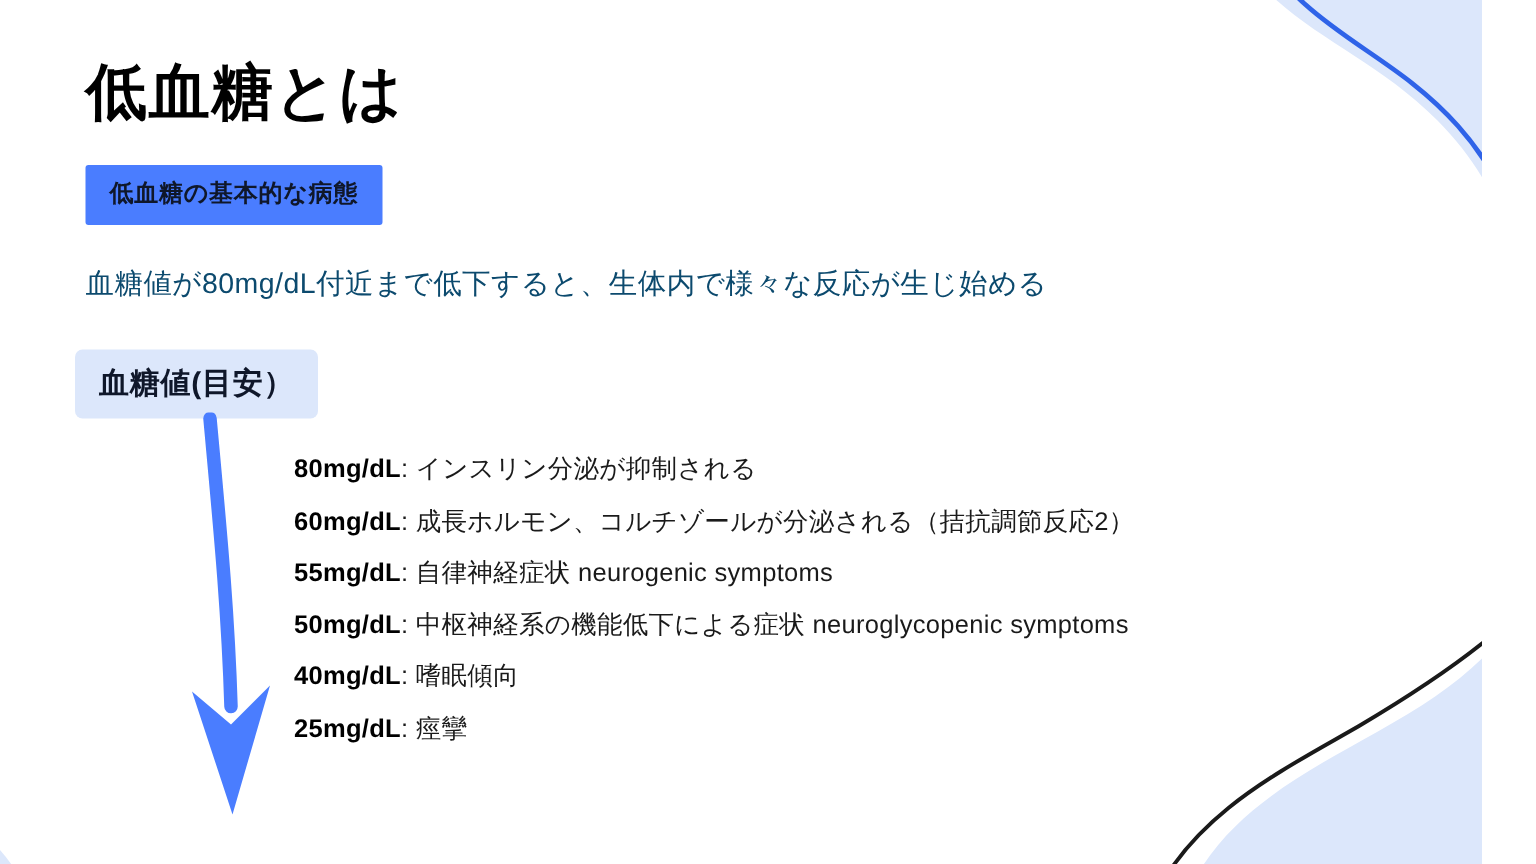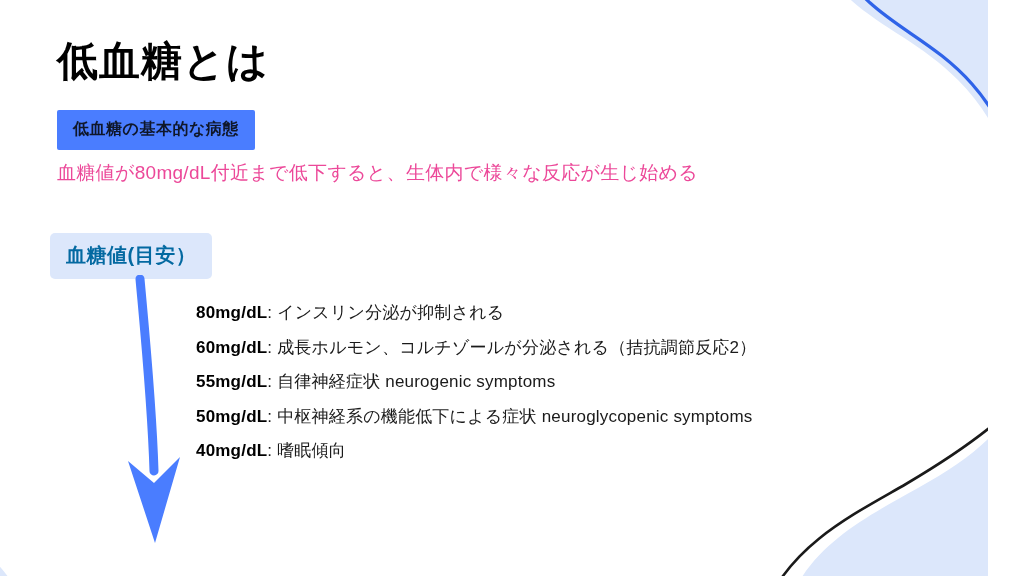--- a/index.html
+++ b/index.html
@@ -67,33 +67,33 @@
     font-weight: bold;
     padding: 9px 16px 10px 16px;
     border-radius: 2px;
     letter-spacing: 0.5px;
   }
 
   
   .lead {
     position: absolute;
     left: 57px;
-    top: 160px;
+    top: 176px;
     font-size: 19px;
-    color: #ec4899;
+    color: #0c4a6e;
     letter-spacing: 0.3px;
   }
 
   
   .section-chip {
     position: absolute;
     left: 50px;
     top: 233px;
     background: #dce7fb;
-    color: #0369a1;
+    color: #0f172a;
     font-size: 20px;
     font-weight: bold;
     padding: 9px 16px 10px 16px;
     border-radius: 5px;
     letter-spacing: 0.5px;
   }
 
   
   .arrow {
     position: absolute;
@@ -183,16 +183,19 @@
 
     <div class="list-item">
       <span class="lvl">50mg/dL</span><span class="desc">: </span><span class="desc">中枢神経系の機能低下による症状 neuroglycopenic symptoms</span>
     </div>
 
     <div class="list-item">
       <span class="lvl">40mg/dL</span><span class="desc">: </span><span class="desc">嗜眠傾向</span>
     </div>
 
 
+    <div class="list-item">
+      <span class="lvl">25mg/dL</span><span class="desc">: </span><span class="desc">痙攣</span>
+    </div>
 
   </div>
 
 </div>
 
 </body></html>

